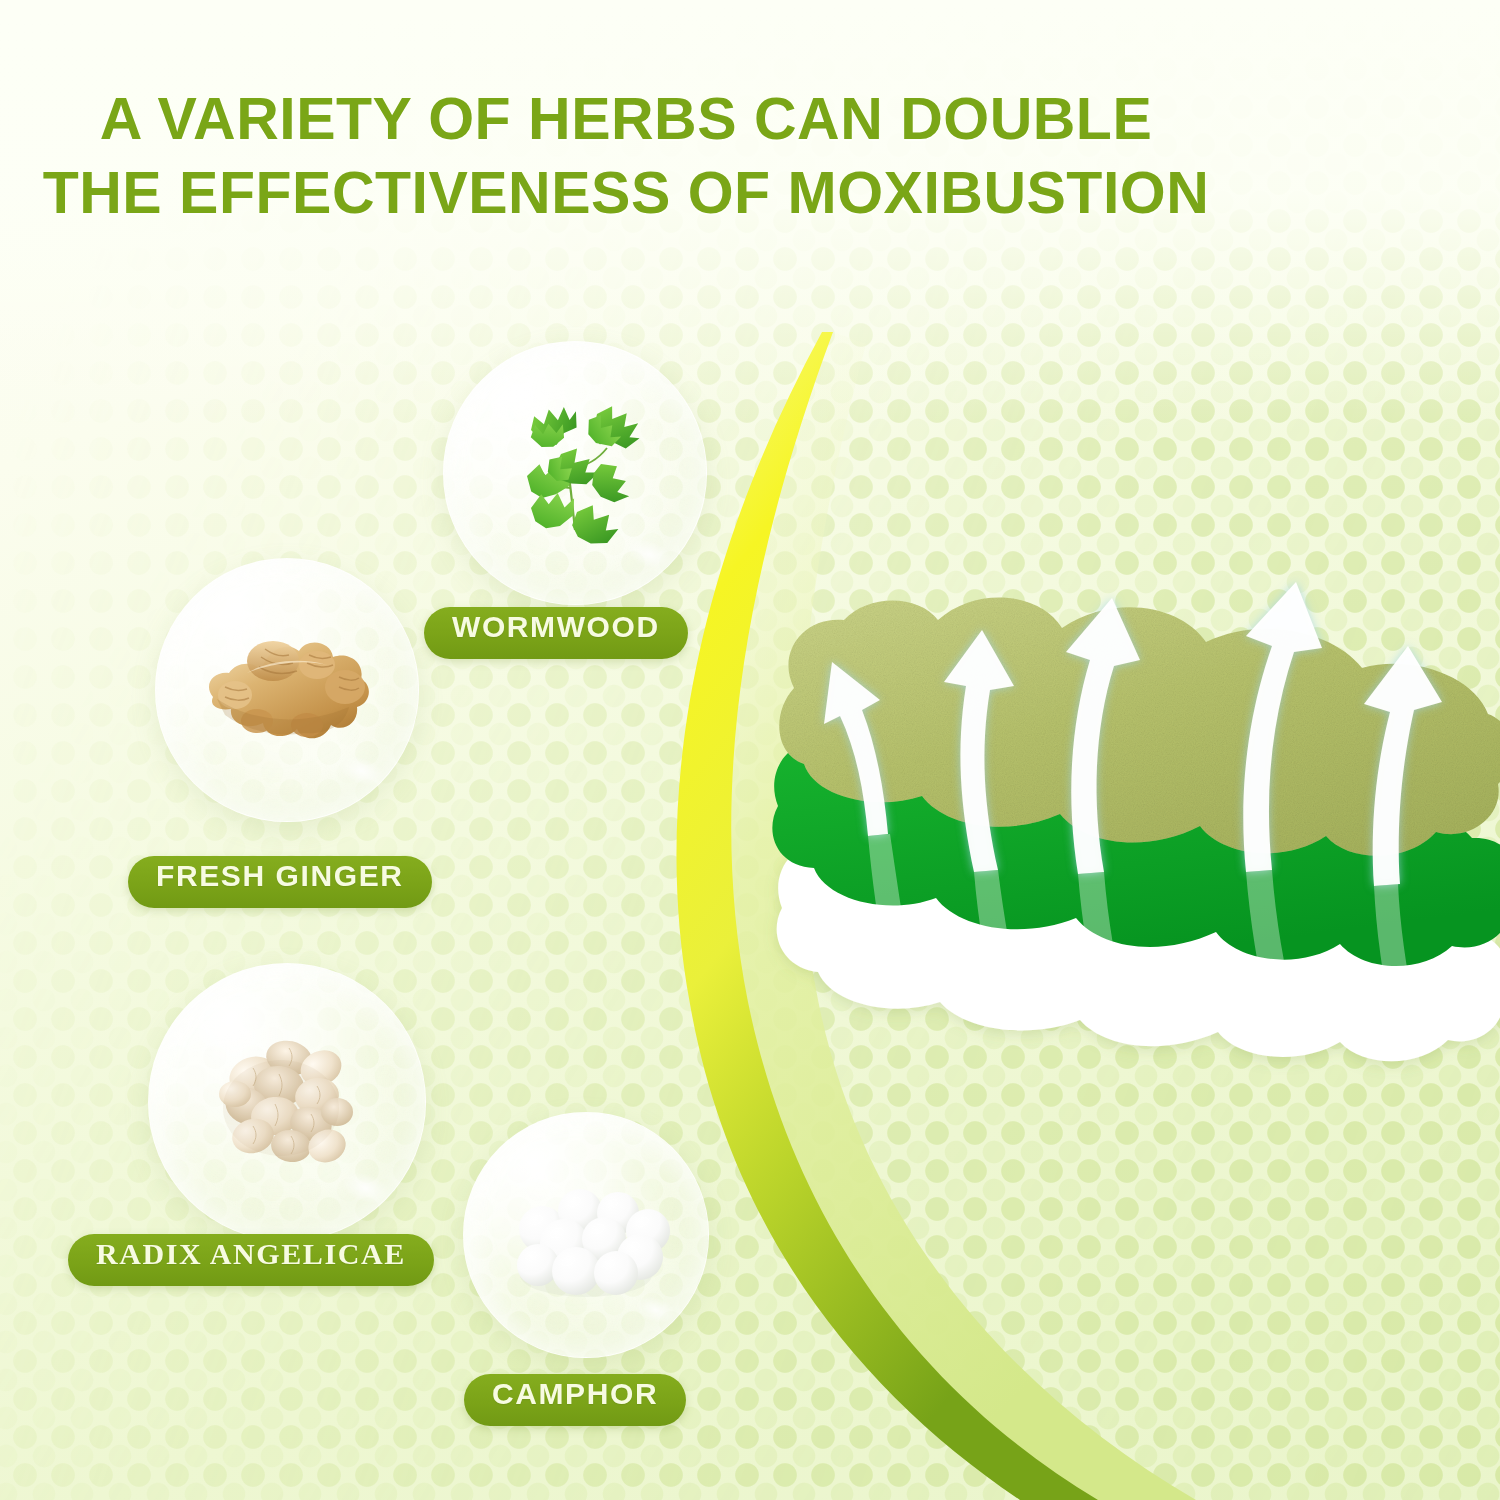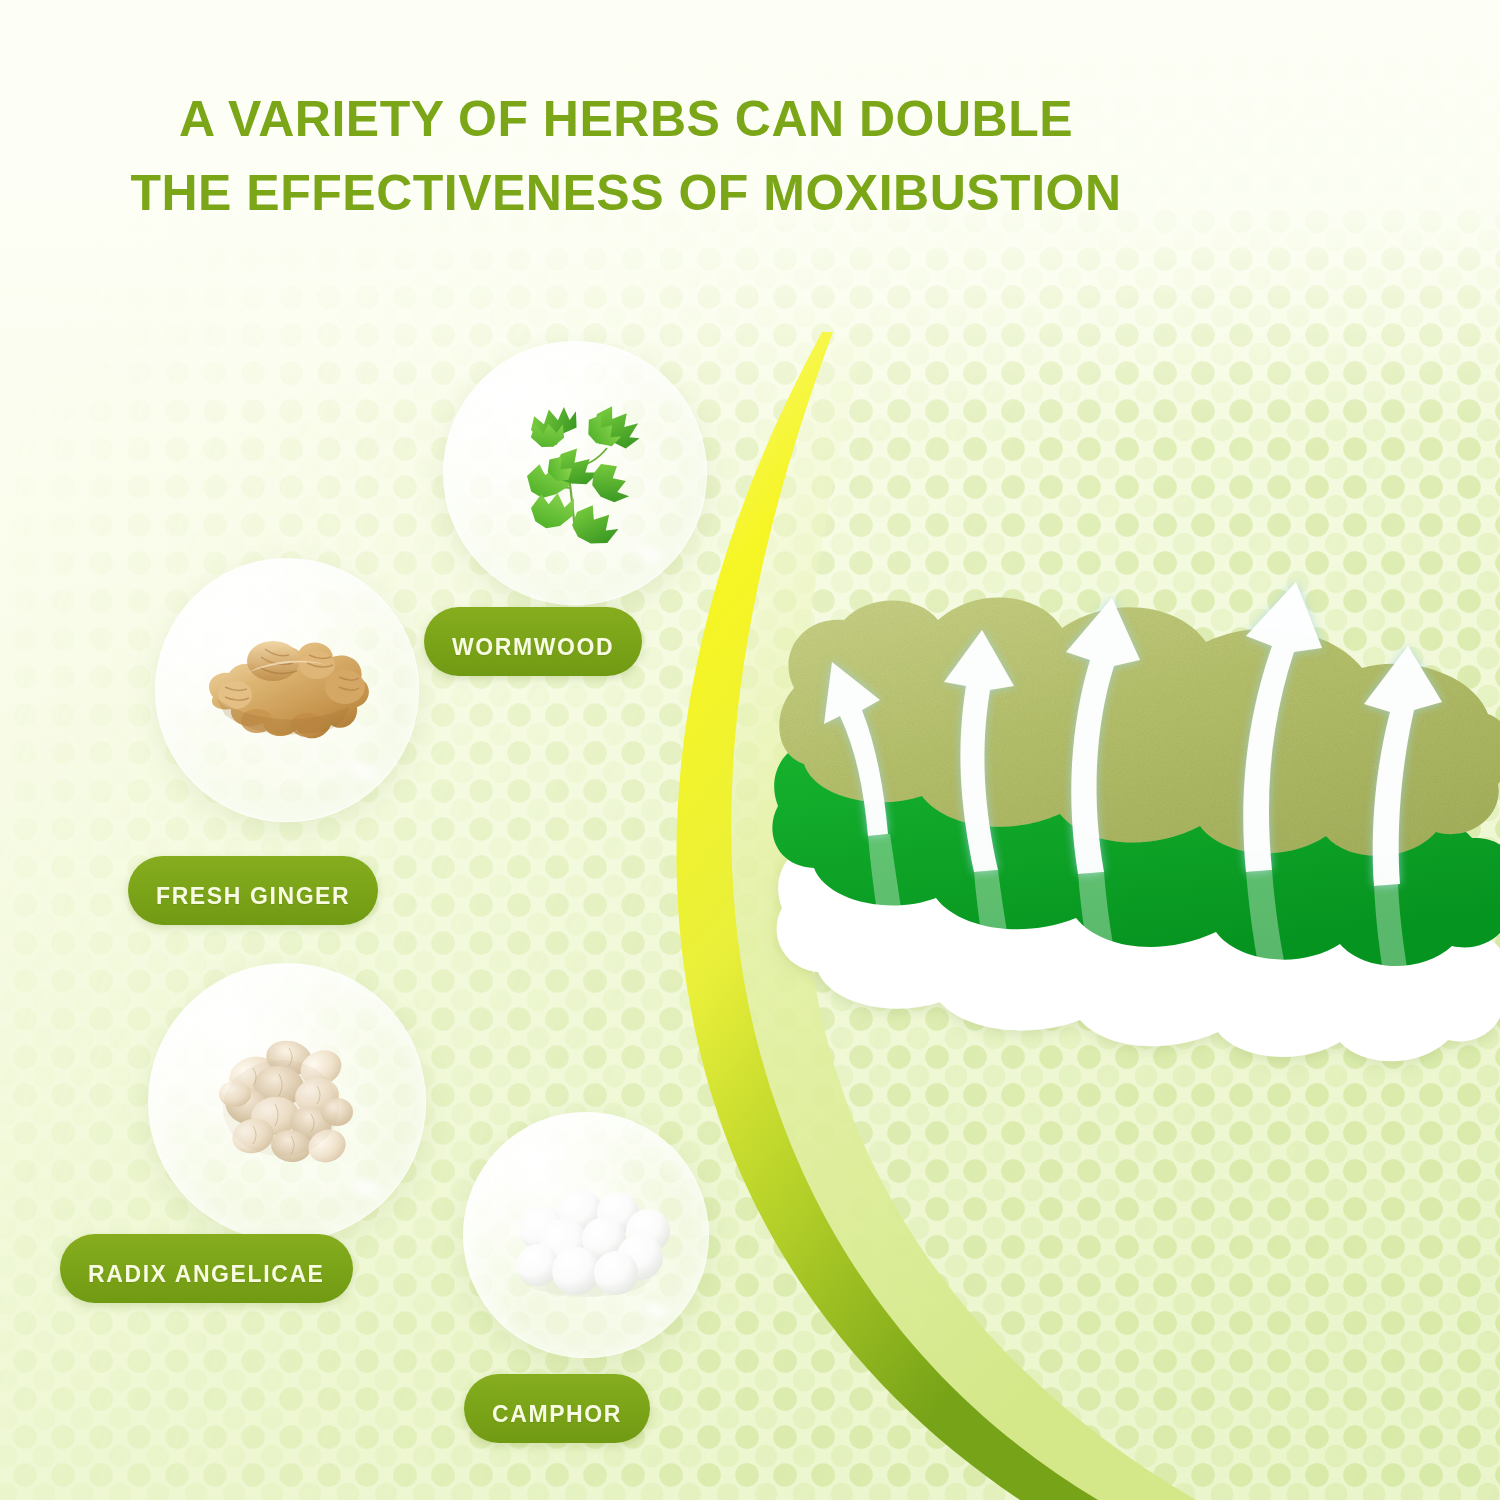--- a/index.html
+++ b/index.html
@@ -36,21 +36,21 @@
     position:absolute;left:0;top:0;width:1500px;height:430px;
     background:linear-gradient(180deg,#fdfff6 0%,rgba(253,255,246,.92) 45%,rgba(253,255,246,0) 100%);
   }
 
   
   .title{
     position:absolute;left:0;top:82px;width:1252px;
     text-align:center;
     color:#7aa617;
     font-weight:bold;
-    font-size:50px;
+    font-size:59px;
     line-height:74px;
     letter-spacing:.5px;
     text-shadow:0 2px 0 rgba(255,255,255,.55);
     z-index:6;
   }
   .title .ln{display:block;white-space:nowrap;}
 
   
   .divider{position:absolute;left:0;top:0;width:1500px;height:1500px;z-index:3;pointer-events:none;}
 
@@ -87,31 +87,31 @@
   #b-ginger  {left:155px;top:558px;width:262px;height:262px;}
   #b-radix   {left:148px;top:963px;width:276px;height:276px;}
   #b-camphor {left:463px;top:1112px;width:244px;height:244px;}
 
   
   .label{
     position:absolute;z-index:7;
     background:linear-gradient(180deg,#85ad1e 0%,#7ba318 55%,#719a14 100%);
     color:#f7fbe1;
     font-weight:bold;
-    font-size:23px;
+    font-size:30px;
     letter-spacing:1.6px;
     border-radius:40px;
-    padding:27px 28px 15px;
+    padding:3px 28px 15px;
     white-space:nowrap;
     box-shadow:0 3px 9px rgba(110,140,40,.22);
     text-shadow:0 1px 1px rgba(90,120,25,.30);
   }
   #l-wormwood{left:424px;top:607px;}
   #l-ginger  {left:128px;top:856px;}
-  #l-radix   {left:60px;top:1234px;}
+  #l-radix   {left:68px;top:1234px;font-family:Liberation Serif, serif;}
   #l-camphor {left:464px;top:1374px;}
 
   
   .patch{position:absolute;left:760px;top:520px;width:760px;height:640px;z-index:5;}
   .patch svg{display:block;width:760px;height:640px;overflow:visible;}
 </style>
 </head>
 <body>
 
 <div id="stage">

